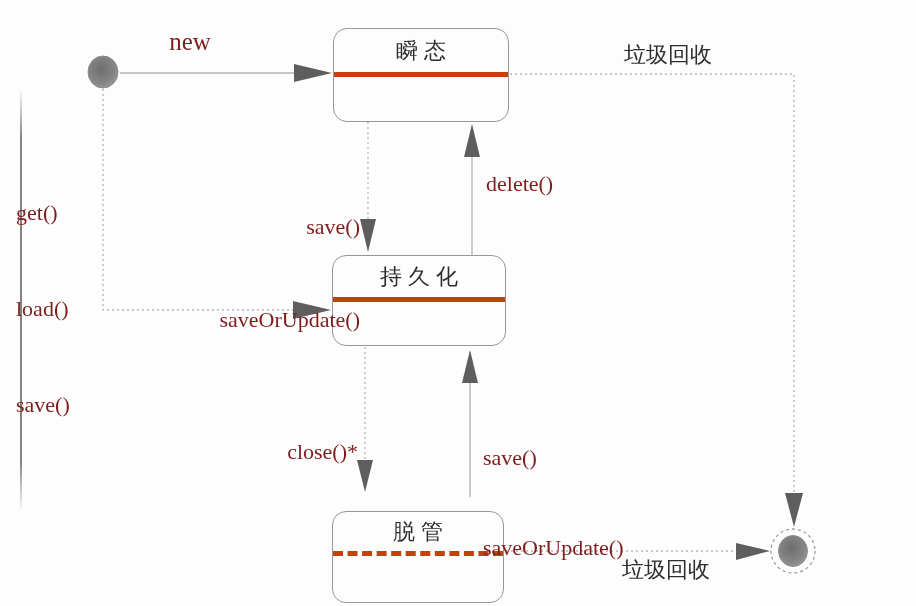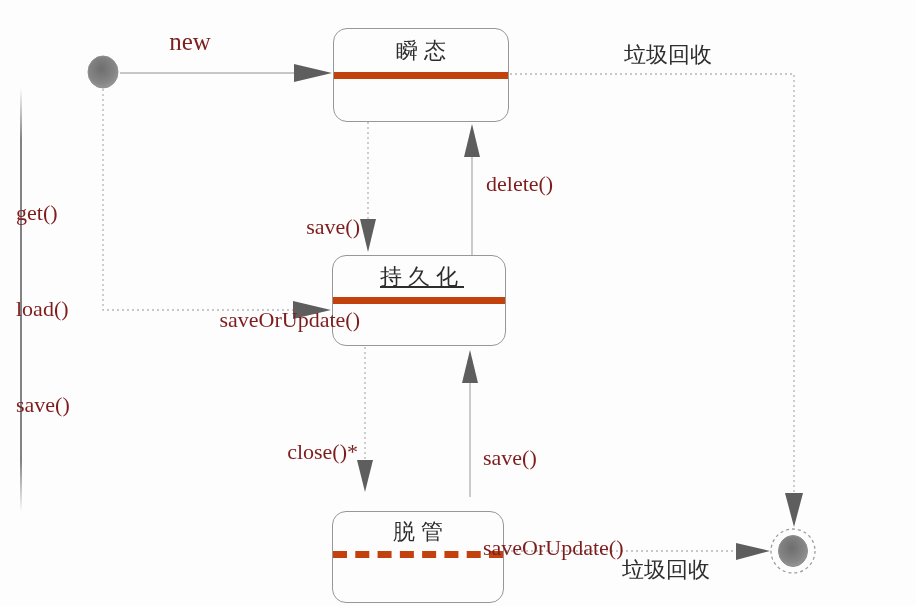--- a/index.html
+++ b/index.html
@@ -21,32 +21,32 @@
 
   
   .state{
     position:absolute;
     border:1px solid #979797;
     border-radius:14px;
     background:#fdfdfd;
     box-sizing:border-box;
   }
   .state .compartment-top{
-    border-bottom:7px solid #c2410c;
+    border-bottom:5px solid #c2410c;
     text-align:center;
     font-size:22px;
     color:#2d2d2d;
     letter-spacing:6px;
     text-indent:6px;
   }
   .state .compartment-body{height:100%;}
   #state-transient{left:333px;top:28px;width:176px;height:94px;}
   #state-transient .compartment-top{line-height:43px;height:43px;}
   #state-persistent{left:332px;top:255px;width:174px;height:91px;}
-  #state-persistent .compartment-top{line-height:41px;height:41px;text-decoration:underline;}
+  #state-persistent .compartment-top{line-height:41px;height:41px;}
   #state-detached{left:332px;top:497px;width:172px;height:92px;margin-top:14px;}
   #state-detached .compartment-top{line-height:39px;height:39px;border-bottom-style:dashed;}
 
   
   .tlabel{position:absolute;font-size:22px;color:#7f1d1d;white-space:pre;}
   .lbl-new{left:158px;top:28px;width:64px;text-align:center;font-size:25px;}
   .lbl-gc-top{left:612px;top:40px;width:112px;text-align:center;color:#2e2e2e;}
   .lbl-save-upper{left:186px;top:149px;width:174px;text-align:right;line-height:31px;}
   .lbl-delete{left:486px;top:171px;}
   .lbl-get-load-find{left:16px;top:133px;width:82px;line-height:32px;}

